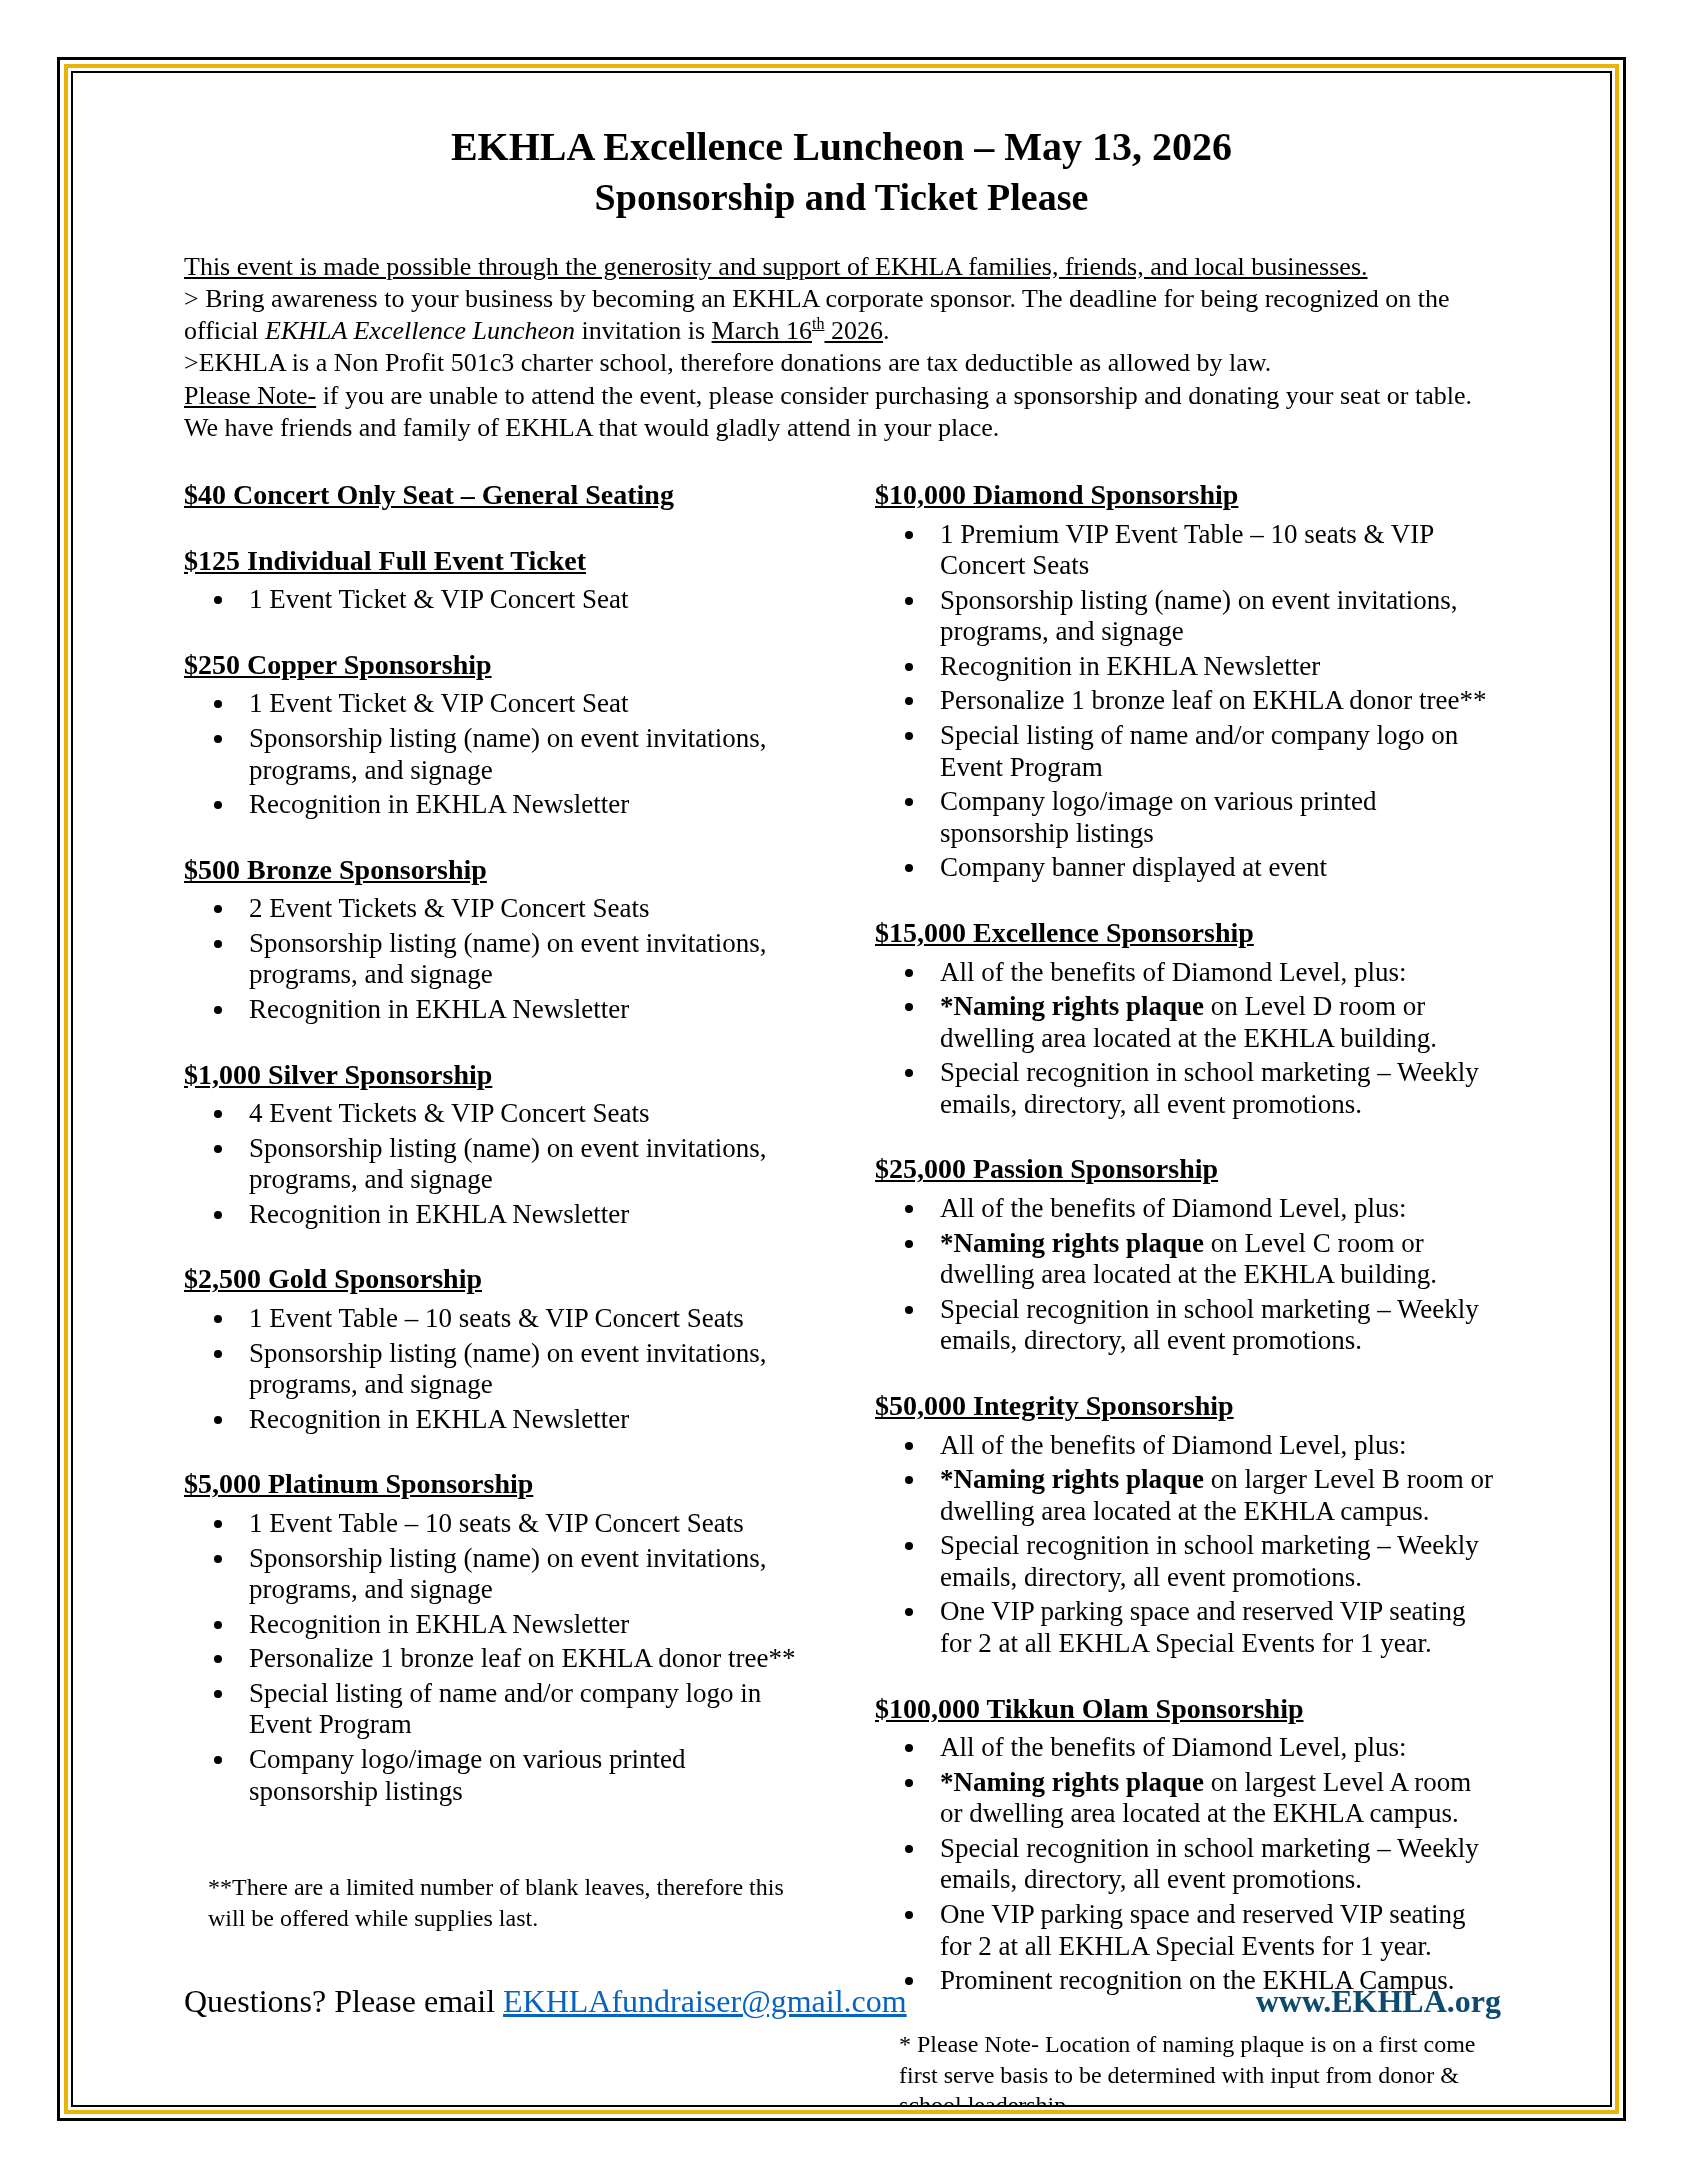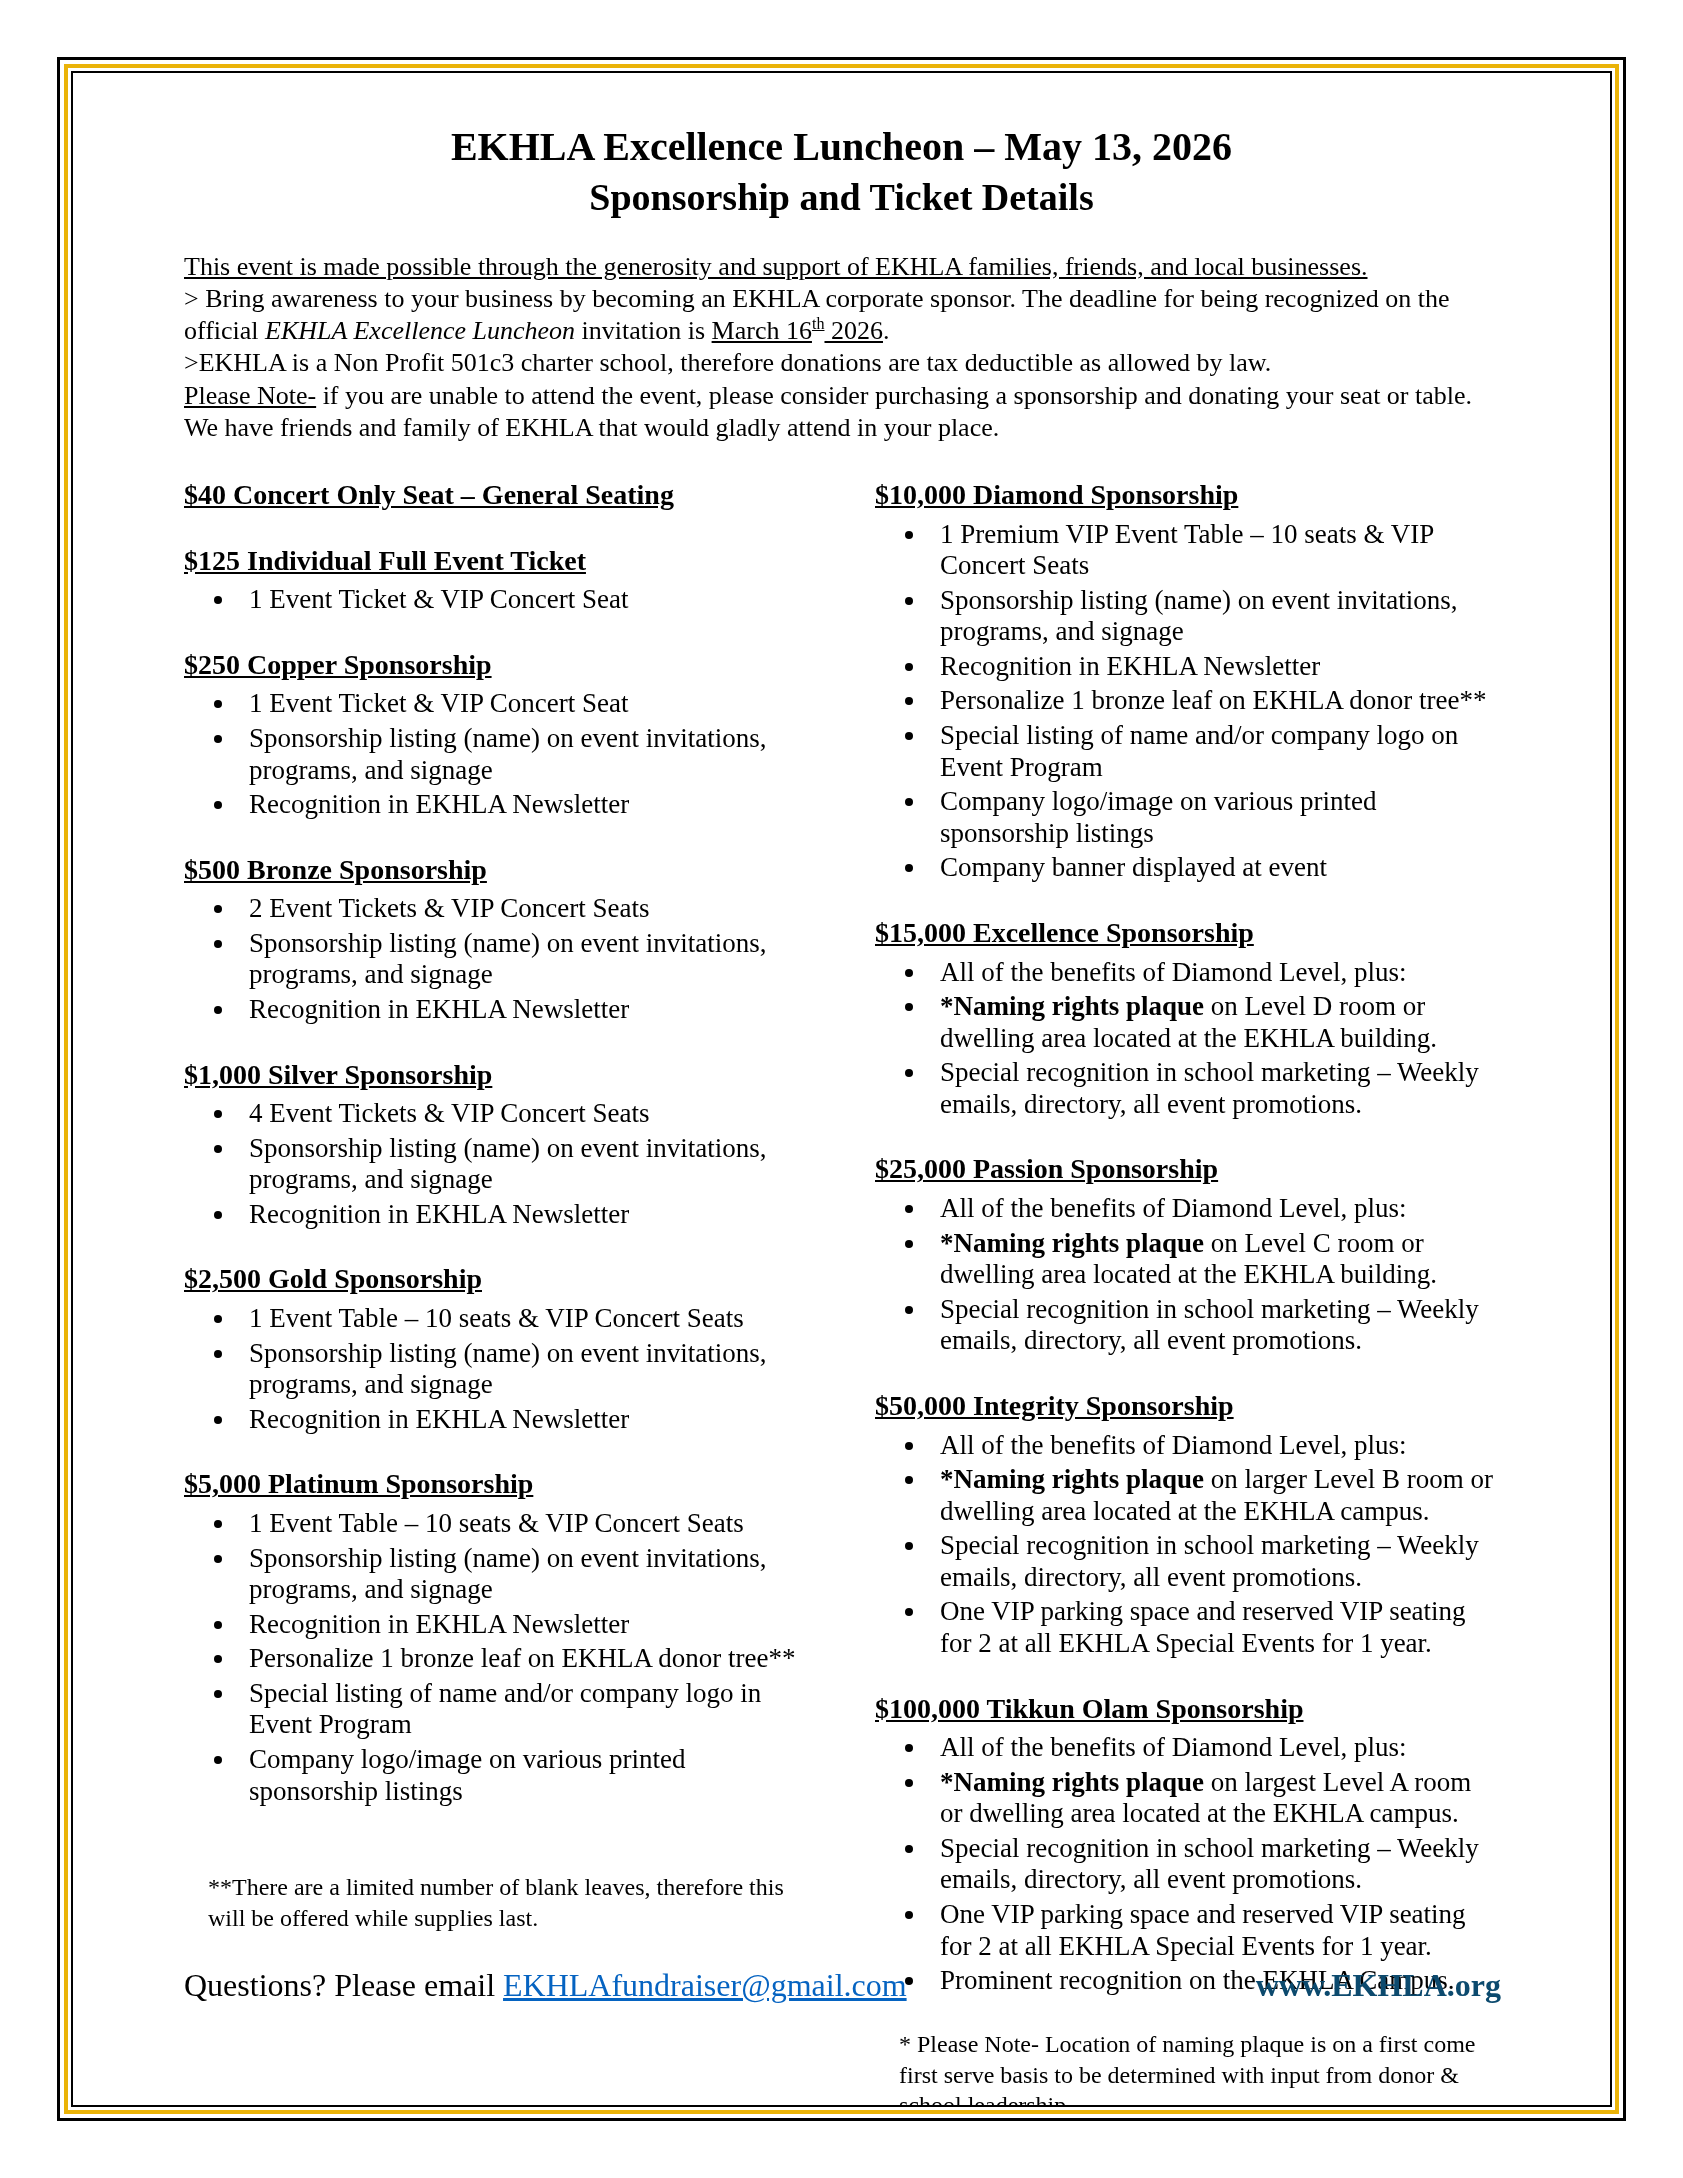--- a/index.html
+++ b/index.html
@@ -66,21 +66,21 @@
     font-size: 24px;
     line-height: 1.28;
     max-width: 594px;
     margin-left: 24px;
   }
   .footnote-left  { margin-top: 65px; }
   .footnote-right { margin-top: 6px; }
 
   .footer {
     position: absolute;
-    left: 111px; right: 109px; bottom: 101px;
+    left: 111px; right: 109px; bottom: 85px;
     display: flex;
     justify-content: space-between;
     align-items: center;
     font-size: 32px;
   }
   .email-link {
     color: #0563c1;
     text-decoration: underline;
     cursor: pointer;
   }
@@ -89,21 +89,21 @@
 </head>
 <body>
 
 <div class="page-frame">
   <div class="page-frame-mid">
     <div class="page-frame-inner">
       <div class="content">
 
         <div class="title-block">
           <div class="doc-title">EKHLA Excellence Luncheon – May 13, 2026</div>
-          <div class="doc-subtitle">Sponsorship and Ticket Details</div>
+          <div class="doc-subtitle">Sponsorship and Ticket Please</div>
         </div>
 
         <div class="intro">
             <div class="intro-line"><span class="u">This event is made possible through the generosity and support of EKHLA families, friends, and local businesses.</span></div>
             <div class="intro-line"><span>&gt; Bring awareness to your business by becoming an EKHLA corporate sponsor. The deadline for being recognized on the official </span><span class="i">EKHLA Excellence Luncheon</span><span> invitation is </span><span class="u">March 16</span><sup class="u">th</sup><span class="u"> 2026</span><span>.</span></div>
             <div class="intro-line"><span>&gt;EKHLA is a Non Profit 501c3 charter school, therefore donations are tax deductible as allowed by law.</span></div>
             <div class="intro-line"><span class="u">Please Note-</span><span> if you are unable to attend the event, please consider purchasing a sponsorship and donating your seat or table. We have friends and family of EKHLA that would gladly attend in your place.</span></div>
           </div>
 
         <div class="columns">

